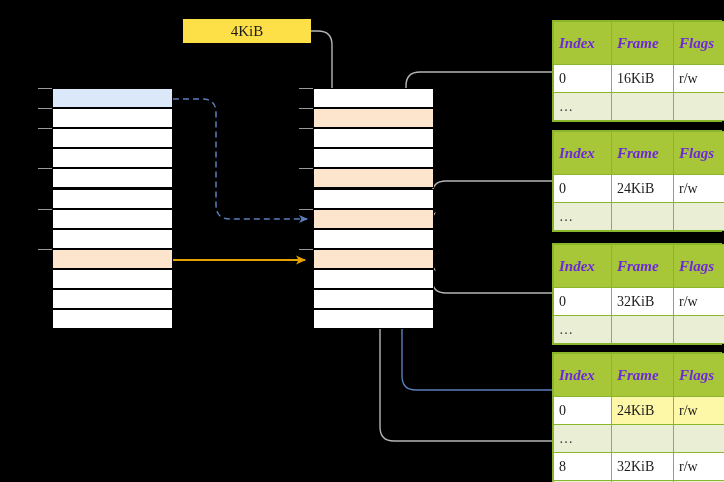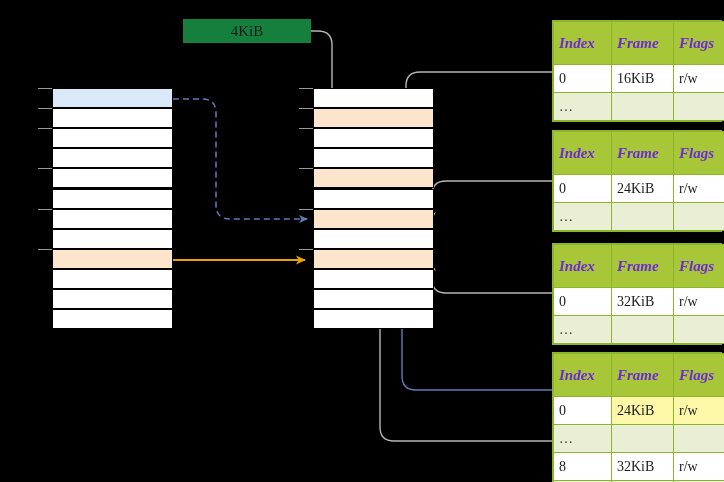--- a/index.html
+++ b/index.html
@@ -82,21 +82,21 @@
   .ptable td.hl {
     background: #fdf7a8;
   }
   .col-index { width: 58px; }
   .col-frame { width: 62px; }
   .col-flags { width: 54px; }
 
   
   .labelbox {
     position: absolute;
-    background: #15803d;
+    background: #fde047;
     color: #1a1a1a;
     font-size: 15px;
     text-align: center;
     line-height: 24px;
     height: 24px;
     box-sizing: border-box;
   }
 
   
   #wires {

